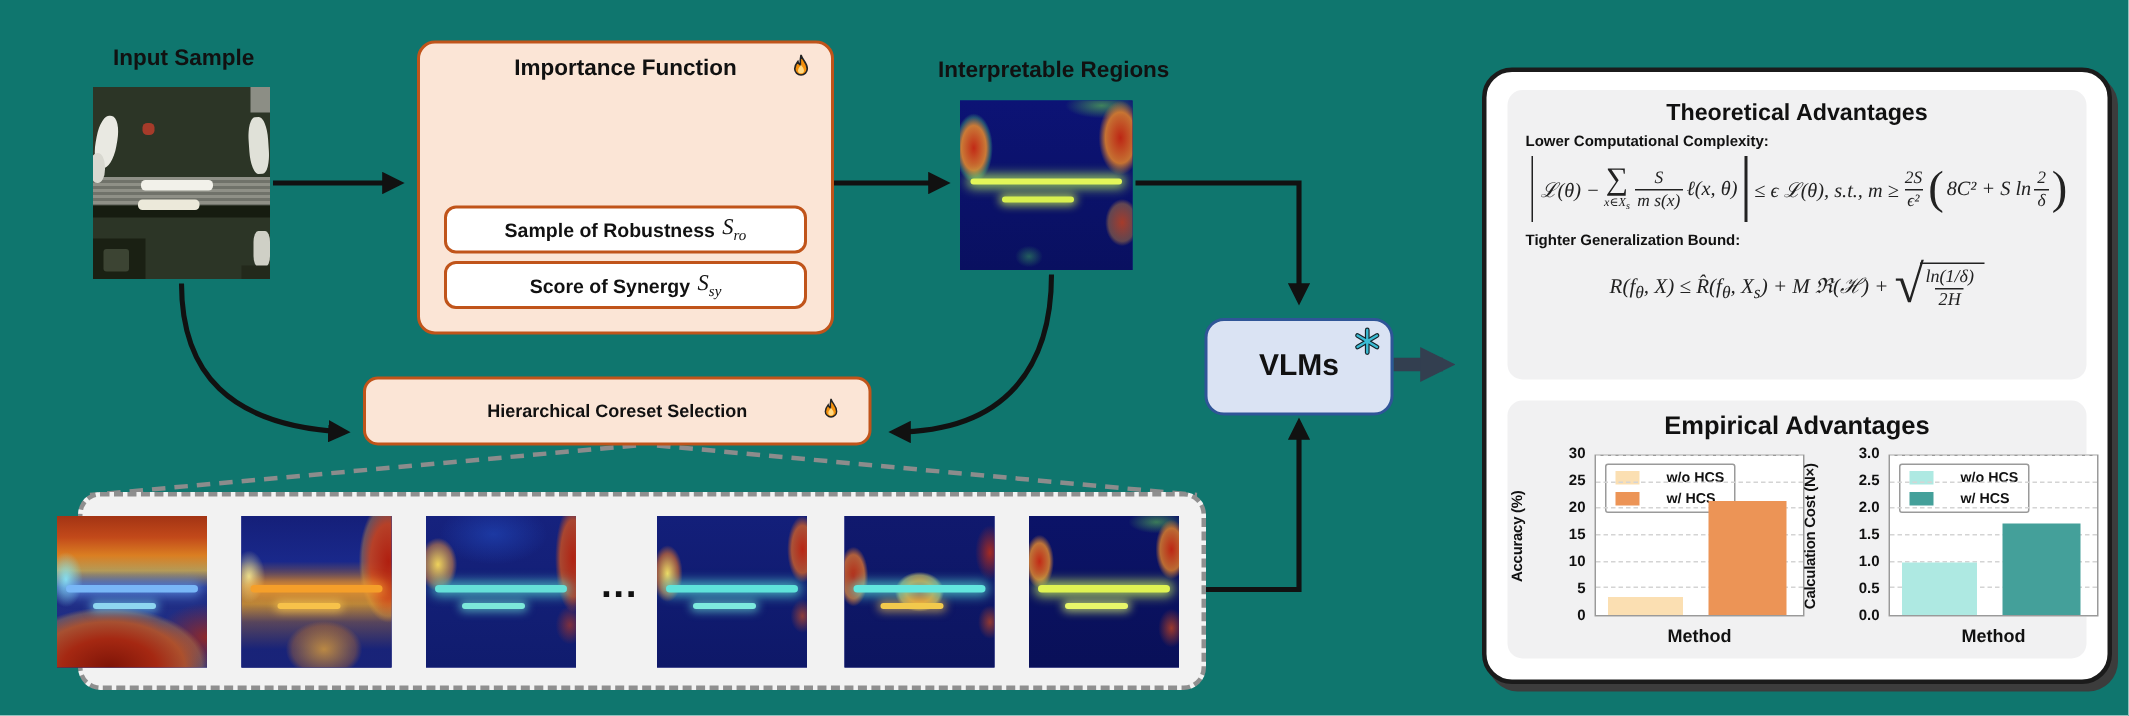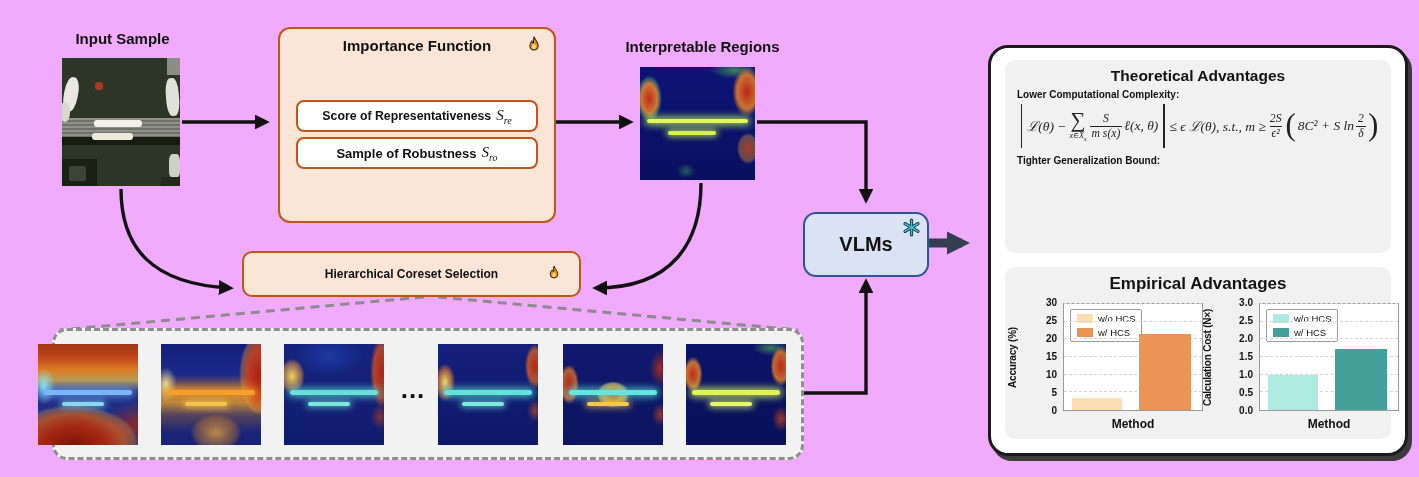--- a/index.html
+++ b/index.html
@@ -1,16 +1,16 @@
 <!DOCTYPE html>
 <html><head>
 <meta charset="utf-8">
 <style>
   html,body{margin:0;padding:0;background:#fff;}
-  .canvas{position:relative;width:1419px;height:477px;background:#f0abfc;overflow:hidden;
+  .canvas{position:relative;width:1419px;height:477px;background:#0f766e;overflow:hidden;
           font-family:"Liberation Sans","DejaVu Sans",sans-serif;color:#111;}
   .abs{position:absolute;}
   .lbl{font-weight:bold;font-size:15px;text-align:center;color:#111;}
 
   
   .sat{left:62px;top:58px;width:118px;height:128px;background:#2c3526;overflow:hidden;}
   .sat div{position:absolute;}
   .sat .bridge{left:0;right:0;top:47%;height:15%;background:
       repeating-linear-gradient(180deg,#8f9087 0 2px,#70726a 2px 4px);}
   .sat .shadow{left:0;right:0;top:62%;height:6%;background:#161c10;}
@@ -133,21 +133,21 @@
   .plot{position:absolute;left:36px;right:2px;top:2px;bottom:28px;background:#fff;border:1px solid #9a9a9a;}
   .gridline{position:absolute;left:0;right:0;border-top:1px dashed #d4d4d4;}
   .bar{position:absolute;bottom:0;}
   .yticks{position:absolute;left:0;width:32px;top:2px;bottom:28px;}
   .ytick{position:absolute;right:2px;font-size:10px;font-weight:bold;text-align:right;}
   .ylab{position:absolute;left:-28px;top:2px;bottom:28px;width:26px;display:flex;align-items:center;justify-content:center;}
   .ylab span{transform:rotate(-90deg);white-space:nowrap;font-size:10px;font-weight:bold;letter-spacing:-.2px;}
   .xlab{position:absolute;left:36px;right:2px;bottom:8px;text-align:center;font-size:12px;font-weight:bold;}
   .legend{position:absolute;top:5px;left:6px;background:#fff;border:1px solid #9a9a9a;border-radius:2px;
       padding:3px 6px;display:flex;flex-direction:column;gap:3px;}
-  .lrow{display:flex;align-items:center;gap:5px;font-size:9.5px;font-weight:normal;}
+  .lrow{display:flex;align-items:center;gap:18px;font-size:9.5px;font-weight:bold;}
   .sw{display:inline-block;width:16px;height:9px;}
 
   
   .dashed{left:52px;top:328px;width:752px;height:132px;background:#f2f2f2;
       border:3px dashed #8f8f8f;border-radius:15px;box-sizing:border-box;}
   .dots{left:392px;top:374px;width:42px;text-align:center;font-weight:bold;font-size:26px;letter-spacing:1px;}
 
   .overlay{position:absolute;left:0;top:0;pointer-events:none;}
   .icon{position:absolute;}
 </style>
@@ -202,27 +202,27 @@
     <div class="dk3"></div>
     <div class="dk4"></div>
   </div>
 
   <div class="abs obox imp">
     <div class="title">Importance Function</div>
     <svg class="icon" style="right:10px;top:5px;" width="20" height="22" viewBox="0 0 24 24">
       <path d="M12 2c1 4 5 6 5 11a5 5 0 0 1-10 0c0-2.5 1.2-4.2 2.5-5.8.3 1.3 1 2.3 2 2.8-.3-2.5 0-5.5.5-8z" fill="#F4900C" stroke="#232323" stroke-width="1.3"></path>
       <path d="M12 9.5c.8 2 2.4 2.9 2.4 4.8a2.4 2.4 0 0 1-4.8 0c0-1.9 1.6-2.8 2.4-4.8z" fill="#FFD983"></path>
     </svg>
-    <div class="row" style="top:71px;">
-      <span class="rl" style="font-size:12.3px;">Score of Representativeness</span>
-      <span class="math"><span>S</span><sub>re</sub></span>
-    </div>
     <div class="row" style="top:108px;">
       <span class="rl">Sample of Robustness</span>
       <span class="math"><span>S</span><sub>ro</sub></span>
+    </div>
+    <div class="row" style="top:145px;">
+      <span class="rl">Score of Synergy</span>
+      <span class="math"><span>S</span><sub>sy</sub></span>
     </div>
   </div>
 
   <div class="abs lbl" style="left:605px;top:38px;width:195px;">Interpretable Regions</div>
   <div class="abs hm interp"></div>
 
   <div class="abs obox hcs">
     <span class="title">Hierarchical Coreset Selection</span>
     <svg class="icon" style="right:16px;top:10px;" width="18" height="21" viewBox="0 0 24 24">
       <path d="M12 2c1 4 5 6 5 11a5 5 0 0 1-10 0c0-2.5 1.2-4.2 2.5-5.8.3 1.3 1 2.3 2 2.8-.3-2.5 0-5.5.5-8z" fill="#F4900C" stroke="#232323" stroke-width="1.3"></path>
@@ -281,20 +281,32 @@
         </span>
         <span class="bigp">(</span>
         <span>8C² + S ln</span>
         <span class="frac">
           <span class="num">2</span>
           <span class="den">δ</span>
         </span>
         <span class="bigp">)</span>
       </div>
       <div class="subhead">Tighter Generalization Bound:</div>
+      <div class="formula f2">
+        <span><span>R(f</span><sub>θ</sub><span>, X) ≤ R̂(f</span><sub>θ</sub><span>, X</span><sub>s</sub><span>) + M ℜ(ℋ) +</span></span>
+        <span class="sqrt">
+          <span class="rad">√</span>
+          <span class="under">
+            <span class="frac">
+              <span class="num">ln(1/δ)</span>
+              <span class="den">2H</span>
+            </span>
+          </span>
+        </span>
+      </div>
     </div>
 
     <div class="graybox ebox">
       <div class="gtitle" style="font-size:17px;">Empirical Advantages</div>
 
       <div class="chart" style="left:22px;top:34px;">
         <div class="ylab">
             <span>Accuracy (%)</span>
           </div>
         <div class="yticks">

